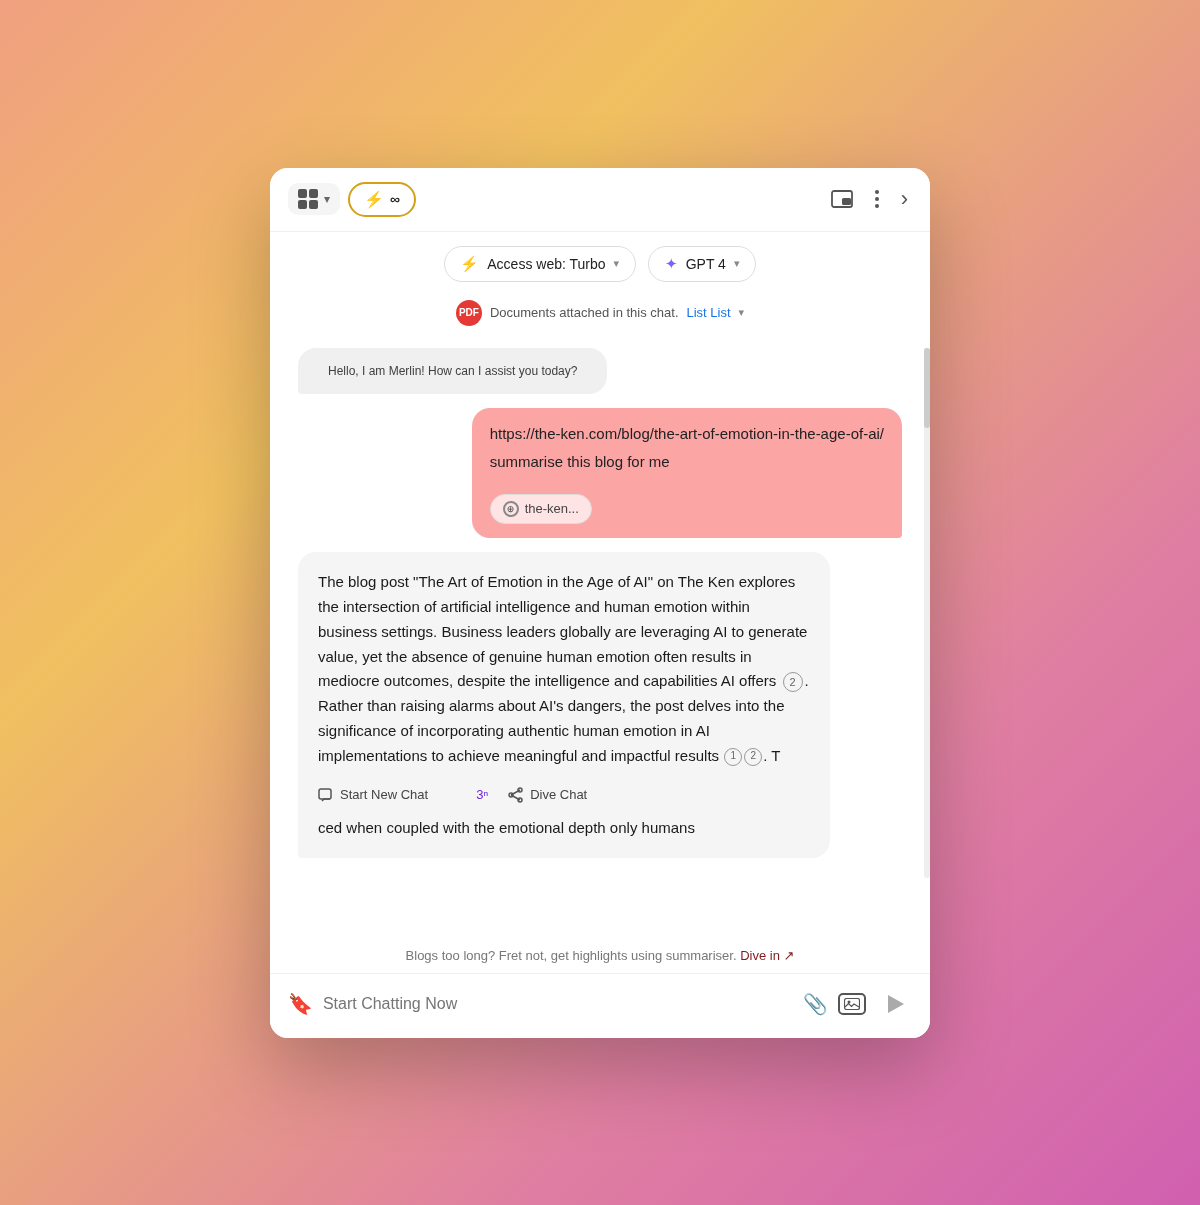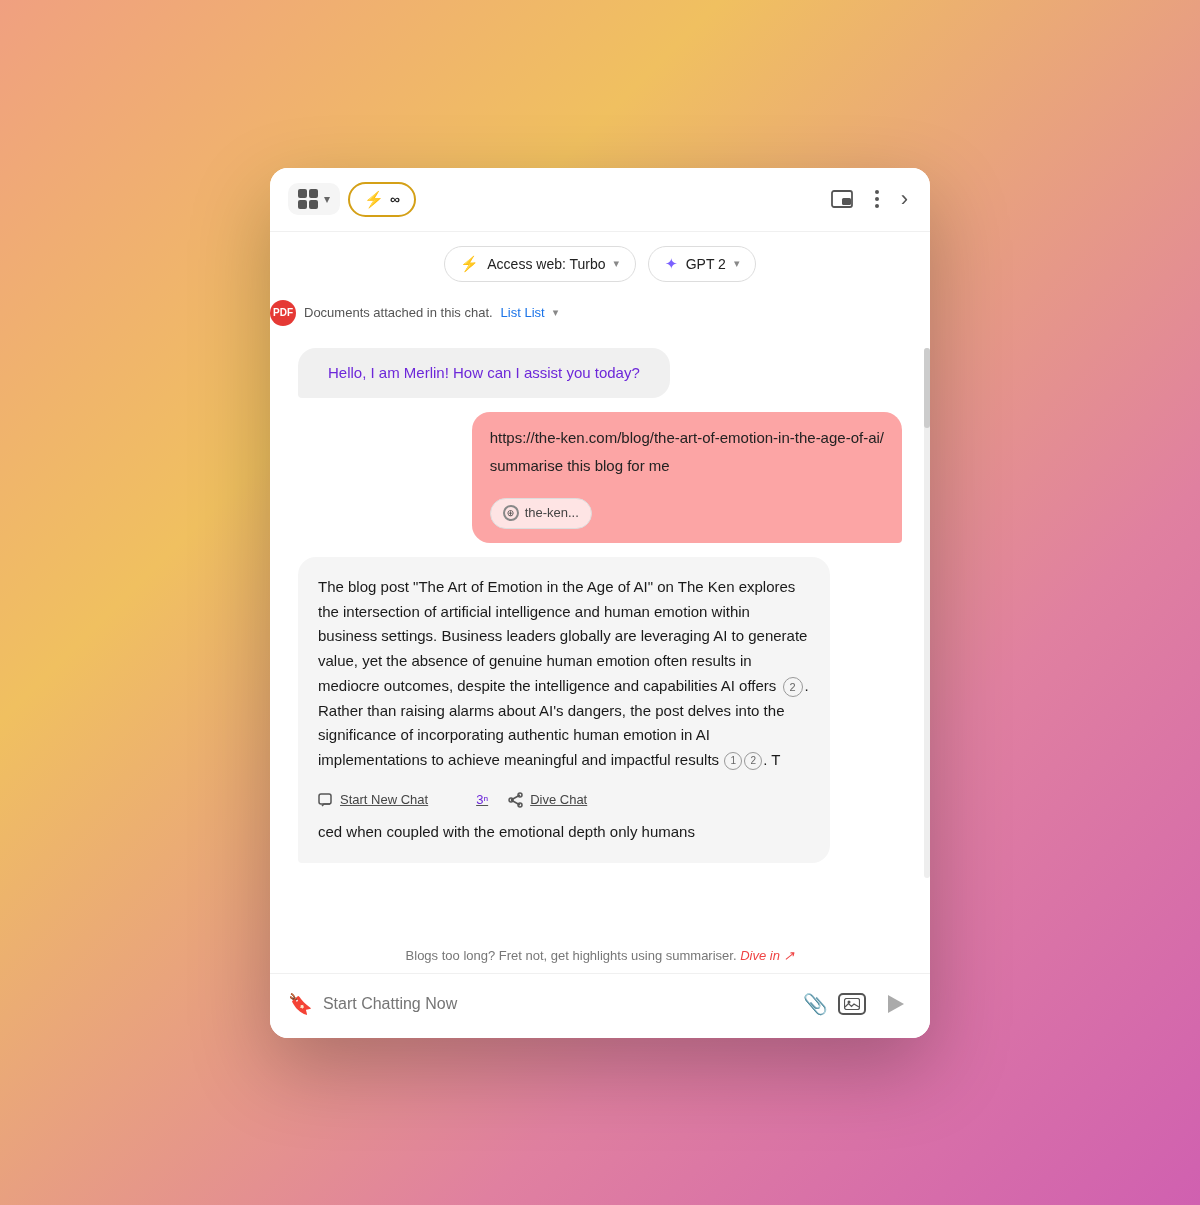--- a/index.html
+++ b/index.html
@@ -147,20 +147,21 @@
 
     .toolbar-pill .pill-chevron {
       font-size: 11px;
       color: #888;
     }
 
     
     .docs-banner {
       display: flex;
       align-items: center;
+      justify-content: center;
       gap: 8px;
       padding: 8px 0 12px;
       font-size: 13px;
       color: #555;
       flex-shrink: 0;
     }
 
     .pdf-icon-circle {
       width: 26px;
       height: 26px;
@@ -207,22 +208,22 @@
     
     .msg-bot {
       max-width: 75%;
       align-self: flex-start;
     }
 
     .msg-bot .bubble {
       background: #f0f0f0;
       border-radius: 18px 18px 18px 4px;
       padding: 14px 30px;
-      font-size: 15px;
-      color: #6d28d9;
+      font-size: 12px;
+      color: #404040;
       line-height: 1.5;
     }
 
     .msg-user {
       max-width: 78%;
       align-self: flex-end;
     }
 
     .msg-user .bubble {
       background: #fca5a5;
@@ -315,21 +316,20 @@
     .chat-bottom-overlay {
       display: flex;
       align-items: flex-end;
       justify-content: center;
       gap: 18px;
       padding: 8px 0;
       font-size: 14px;
       color: #555;
       flex-shrink: 0;
       background: rgba(245,245,245,0.95);
-      text-decoration: underline;
     }
 
     .overlay-btn {
       display: flex;
       align-items: center;
       gap: 6px;
       cursor: pointer;
       color: #444;
       font-size: 13px;
     }
@@ -343,24 +343,23 @@
     .bottom-note {
       text-align: center;
       font-size: 13px;
       color: #777;
       padding: 6px 18px 10px;
       flex-shrink: 0;
       background: #fff;
     }
 
     .bottom-note a {
-      color: #ef4444;
+      color: #7f1d1d;
       text-decoration: none;
       font-weight: 500;
-      font-style: italic;
     }
 
     
     .input-bar {
       display: flex;
       align-items: center;
       padding: 12px 18px 16px;
       gap: 10px;
       background: #fff;
       border-top: 1px solid #f0f0f0;
@@ -486,21 +485,21 @@
   </div>
 
   <div class="toolbar-row">
     <button class="toolbar-pill">
       <span class="pill-icon">⚡</span>
       <span>Access web: Turbo</span>
       <span class="pill-chevron">▾</span>
     </button>
     <button class="toolbar-pill">
       <span class="pill-sparkle">✦</span>
-      <span>GPT 2</span>
+      <span>GPT 4</span>
       <span class="pill-chevron">▾</span>
     </button>
   </div>
 
   <div class="docs-banner">
     <div class="pdf-icon-circle">PDF</div>
     <span>Documents attached in this chat.</span>
     <a href="#">
       <span>List List</span>
     </a>

